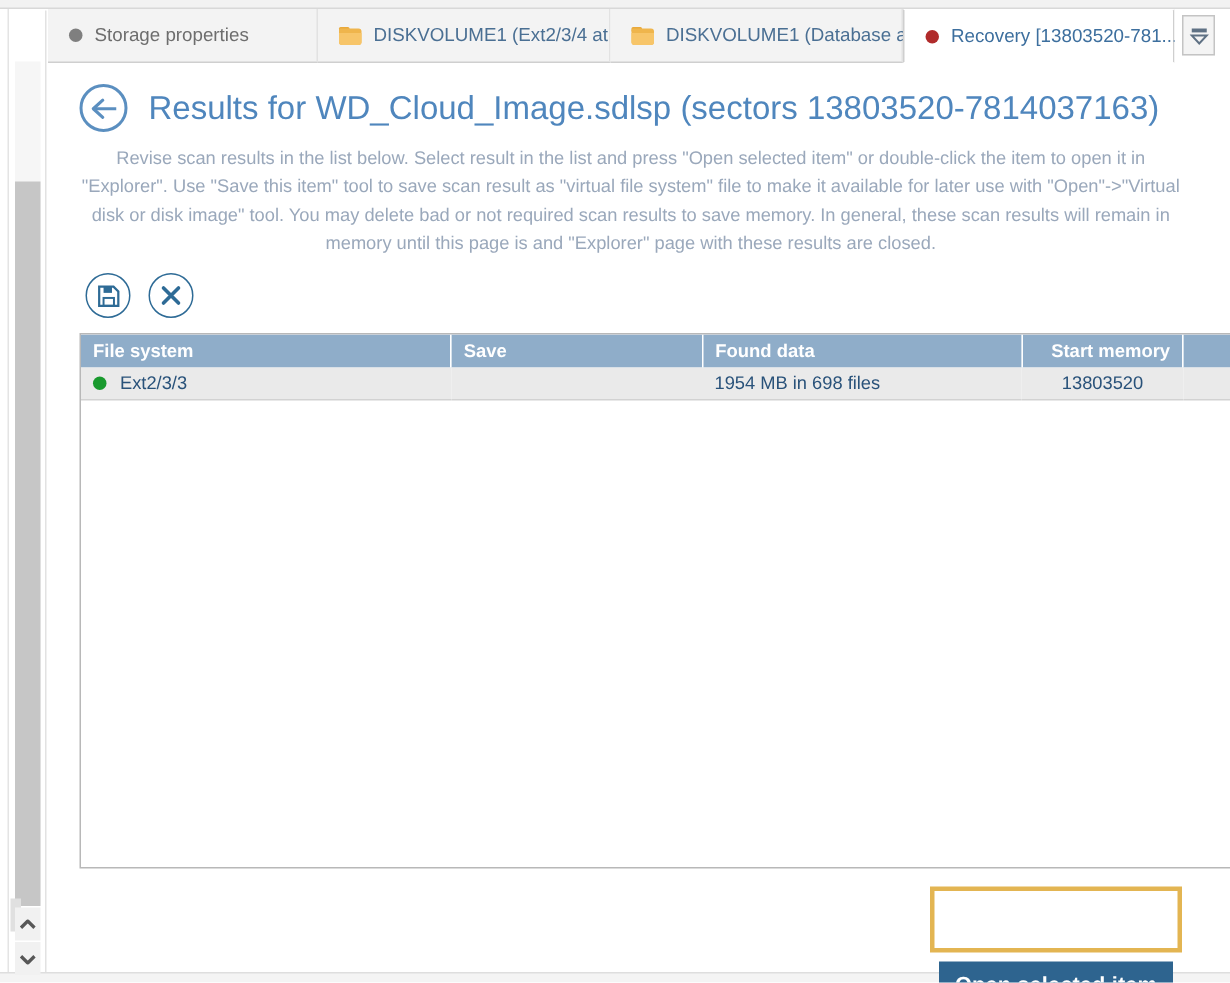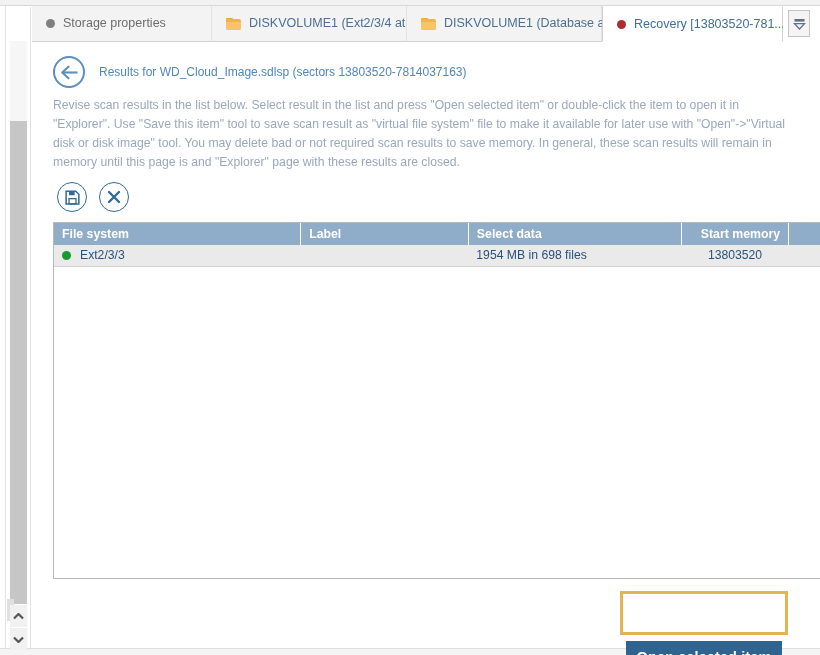--- a/index.html
+++ b/index.html
@@ -186,33 +186,33 @@
   }
   .back-btn {
     width: 32px; height: 32px;
     border: 2px solid #5b8fc0;
     border-radius: 50%;
     display: flex; align-items: center; justify-content: center;
     cursor: pointer;
     flex: 0 0 auto;
   }
   .page-title {
-    font-size: 12px;
+    font-size: 22px;
     color: #4f86bd;
     white-space: nowrap;
   }
 
   .desc {
     position: absolute;
     left: 21px; top: 54px;
     width: 735px;
     font-size: 12.2px;
     line-height: 1.55;
     color: #9aa8bb;
-    text-align: left;
+    text-align: center;
   }
 
   
   .toolbar {
     position: absolute;
     left: 25px; top: 140px;
     display: flex; gap: 12px; align-items: center;
   }
   .tool-btn {
     width: 30px; height: 30px;
@@ -396,22 +396,22 @@
           <colgroup>
             <col style="width:228px">
             <col style="width:155px">
             <col style="width:197px">
             <col style="width:99px">
             <col style="width:54px">
           </colgroup>
           <thead>
             <tr>
               <th>File system</th>
-              <th>Label</th>
-              <th>Select data</th>
+              <th>Save</th>
+              <th>Found data</th>
               <th class="num">Start memory</th>
               <th class="last"></th>
             </tr>
           </thead>
           <tbody>
             <tr>
               <td>
                 <span class="fs-cell">
                   <span class="status-dot"></span>
                   <span>Ext2/3/3</span>

